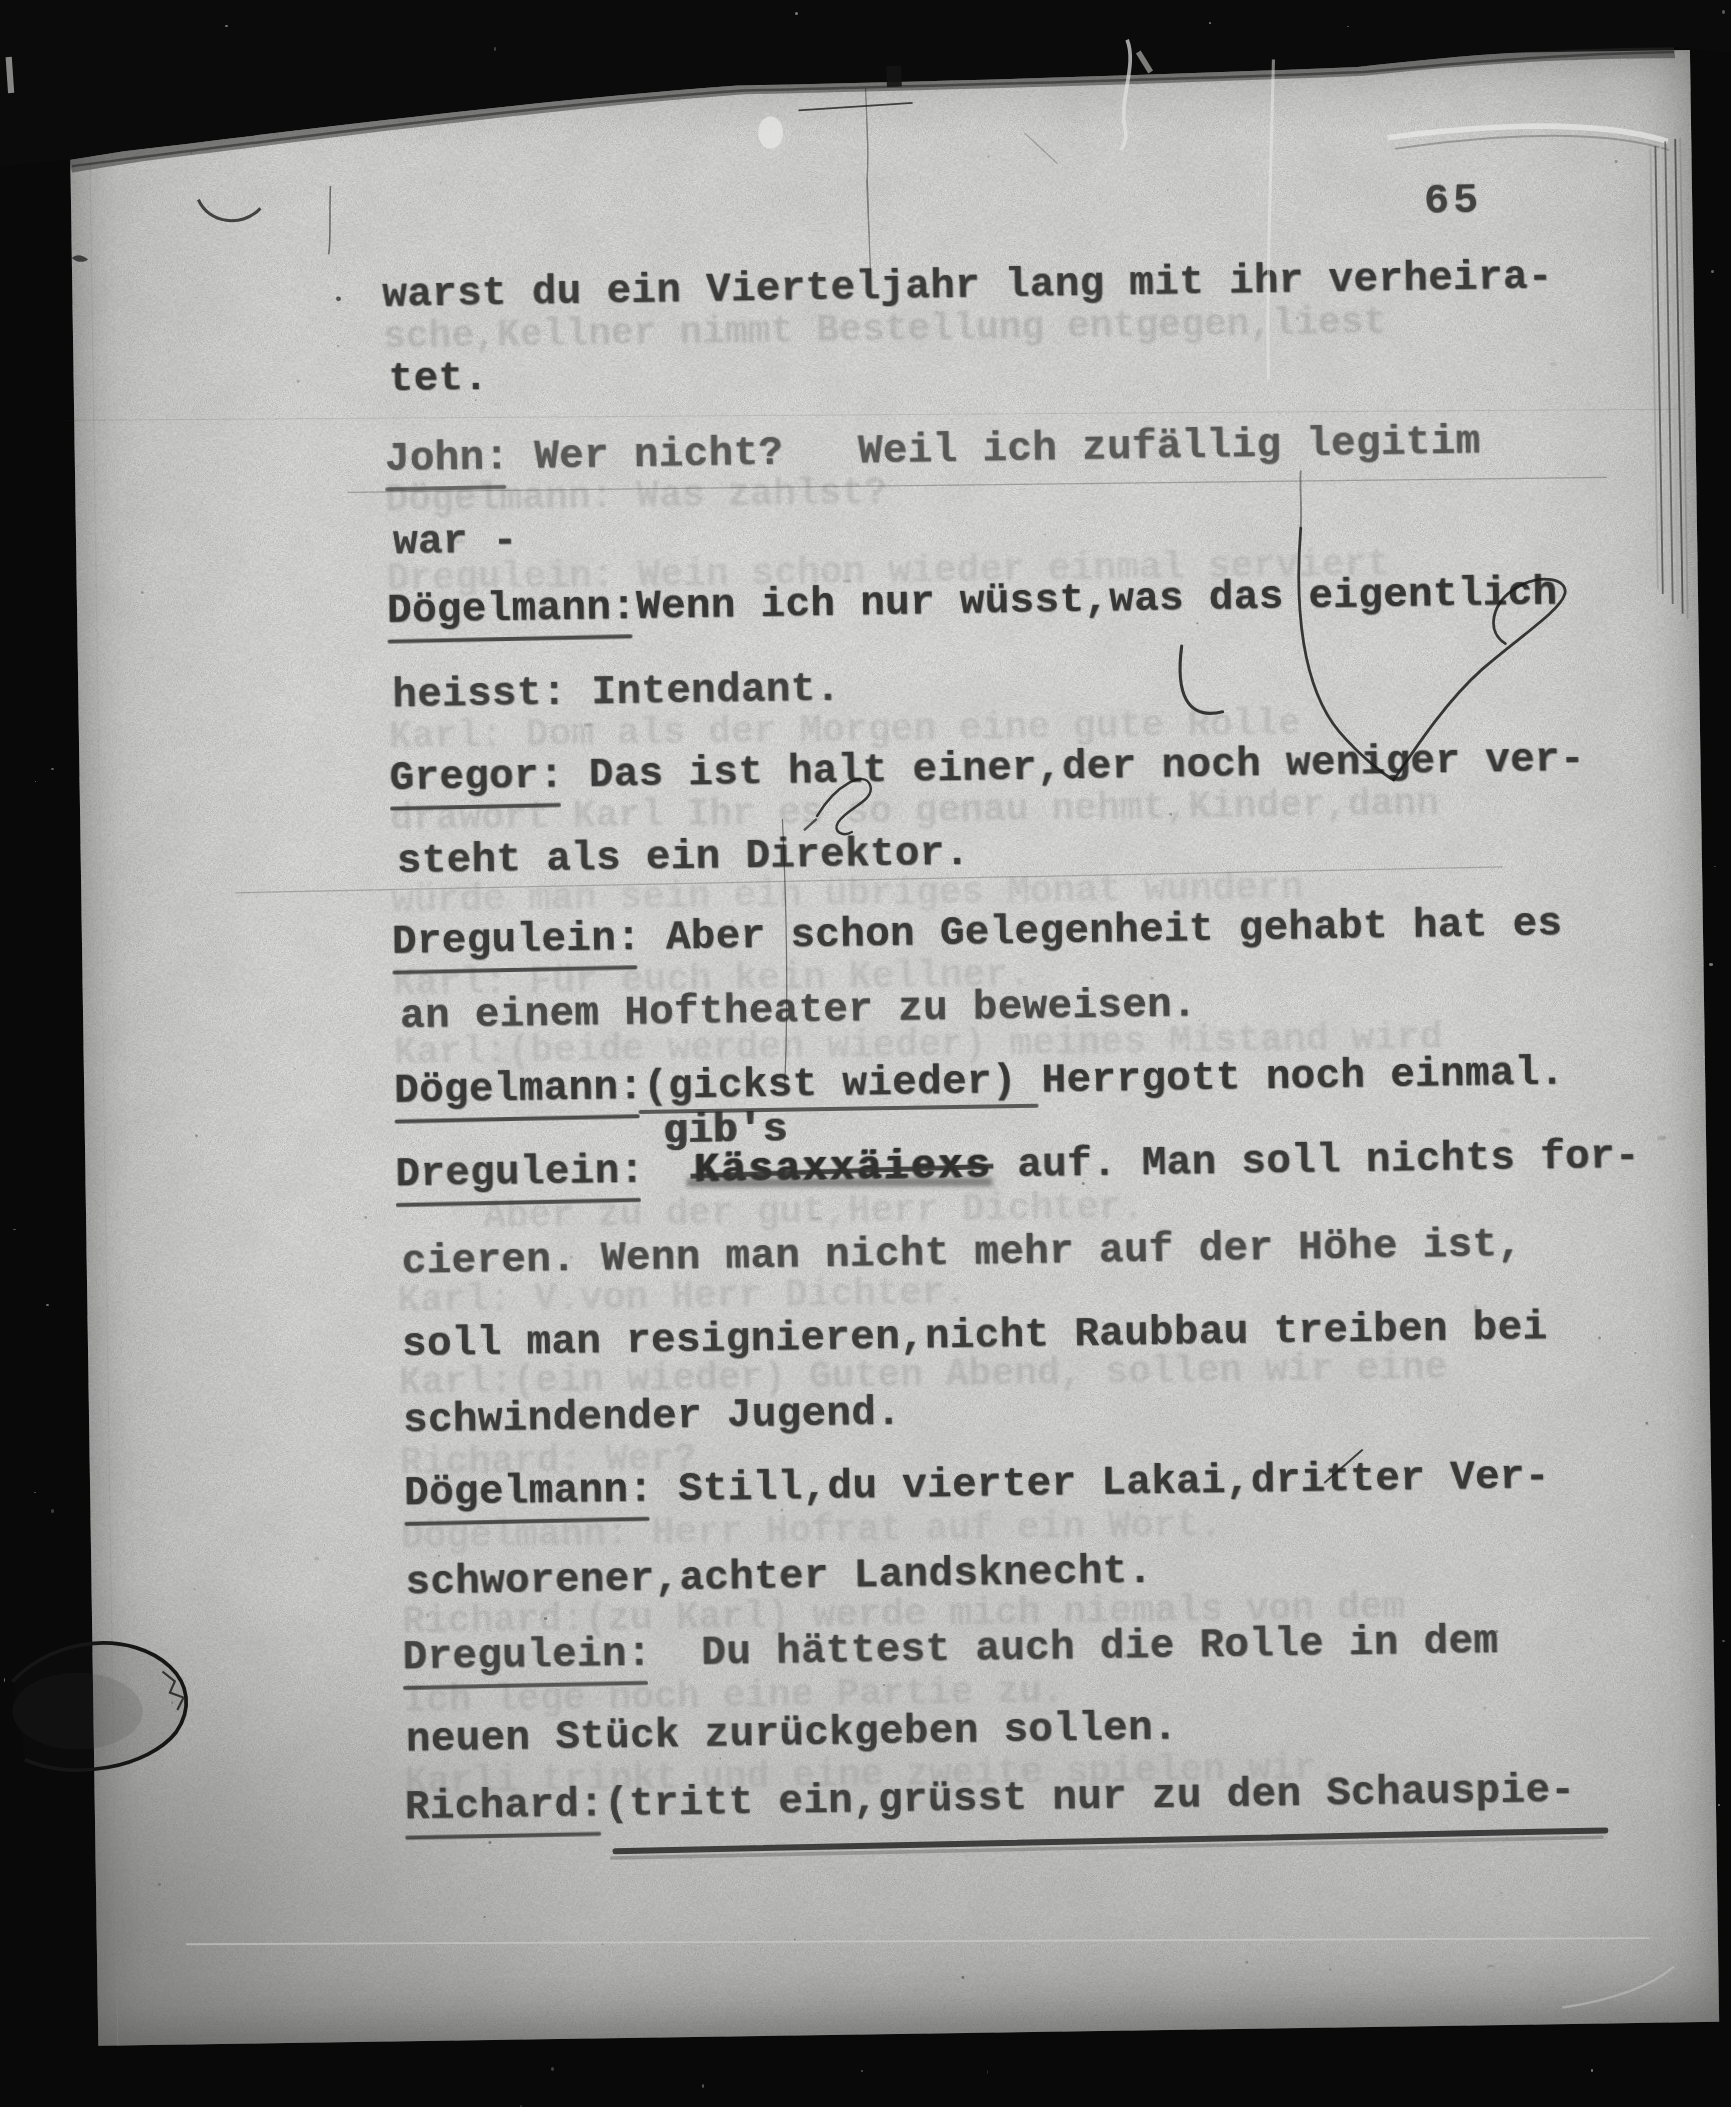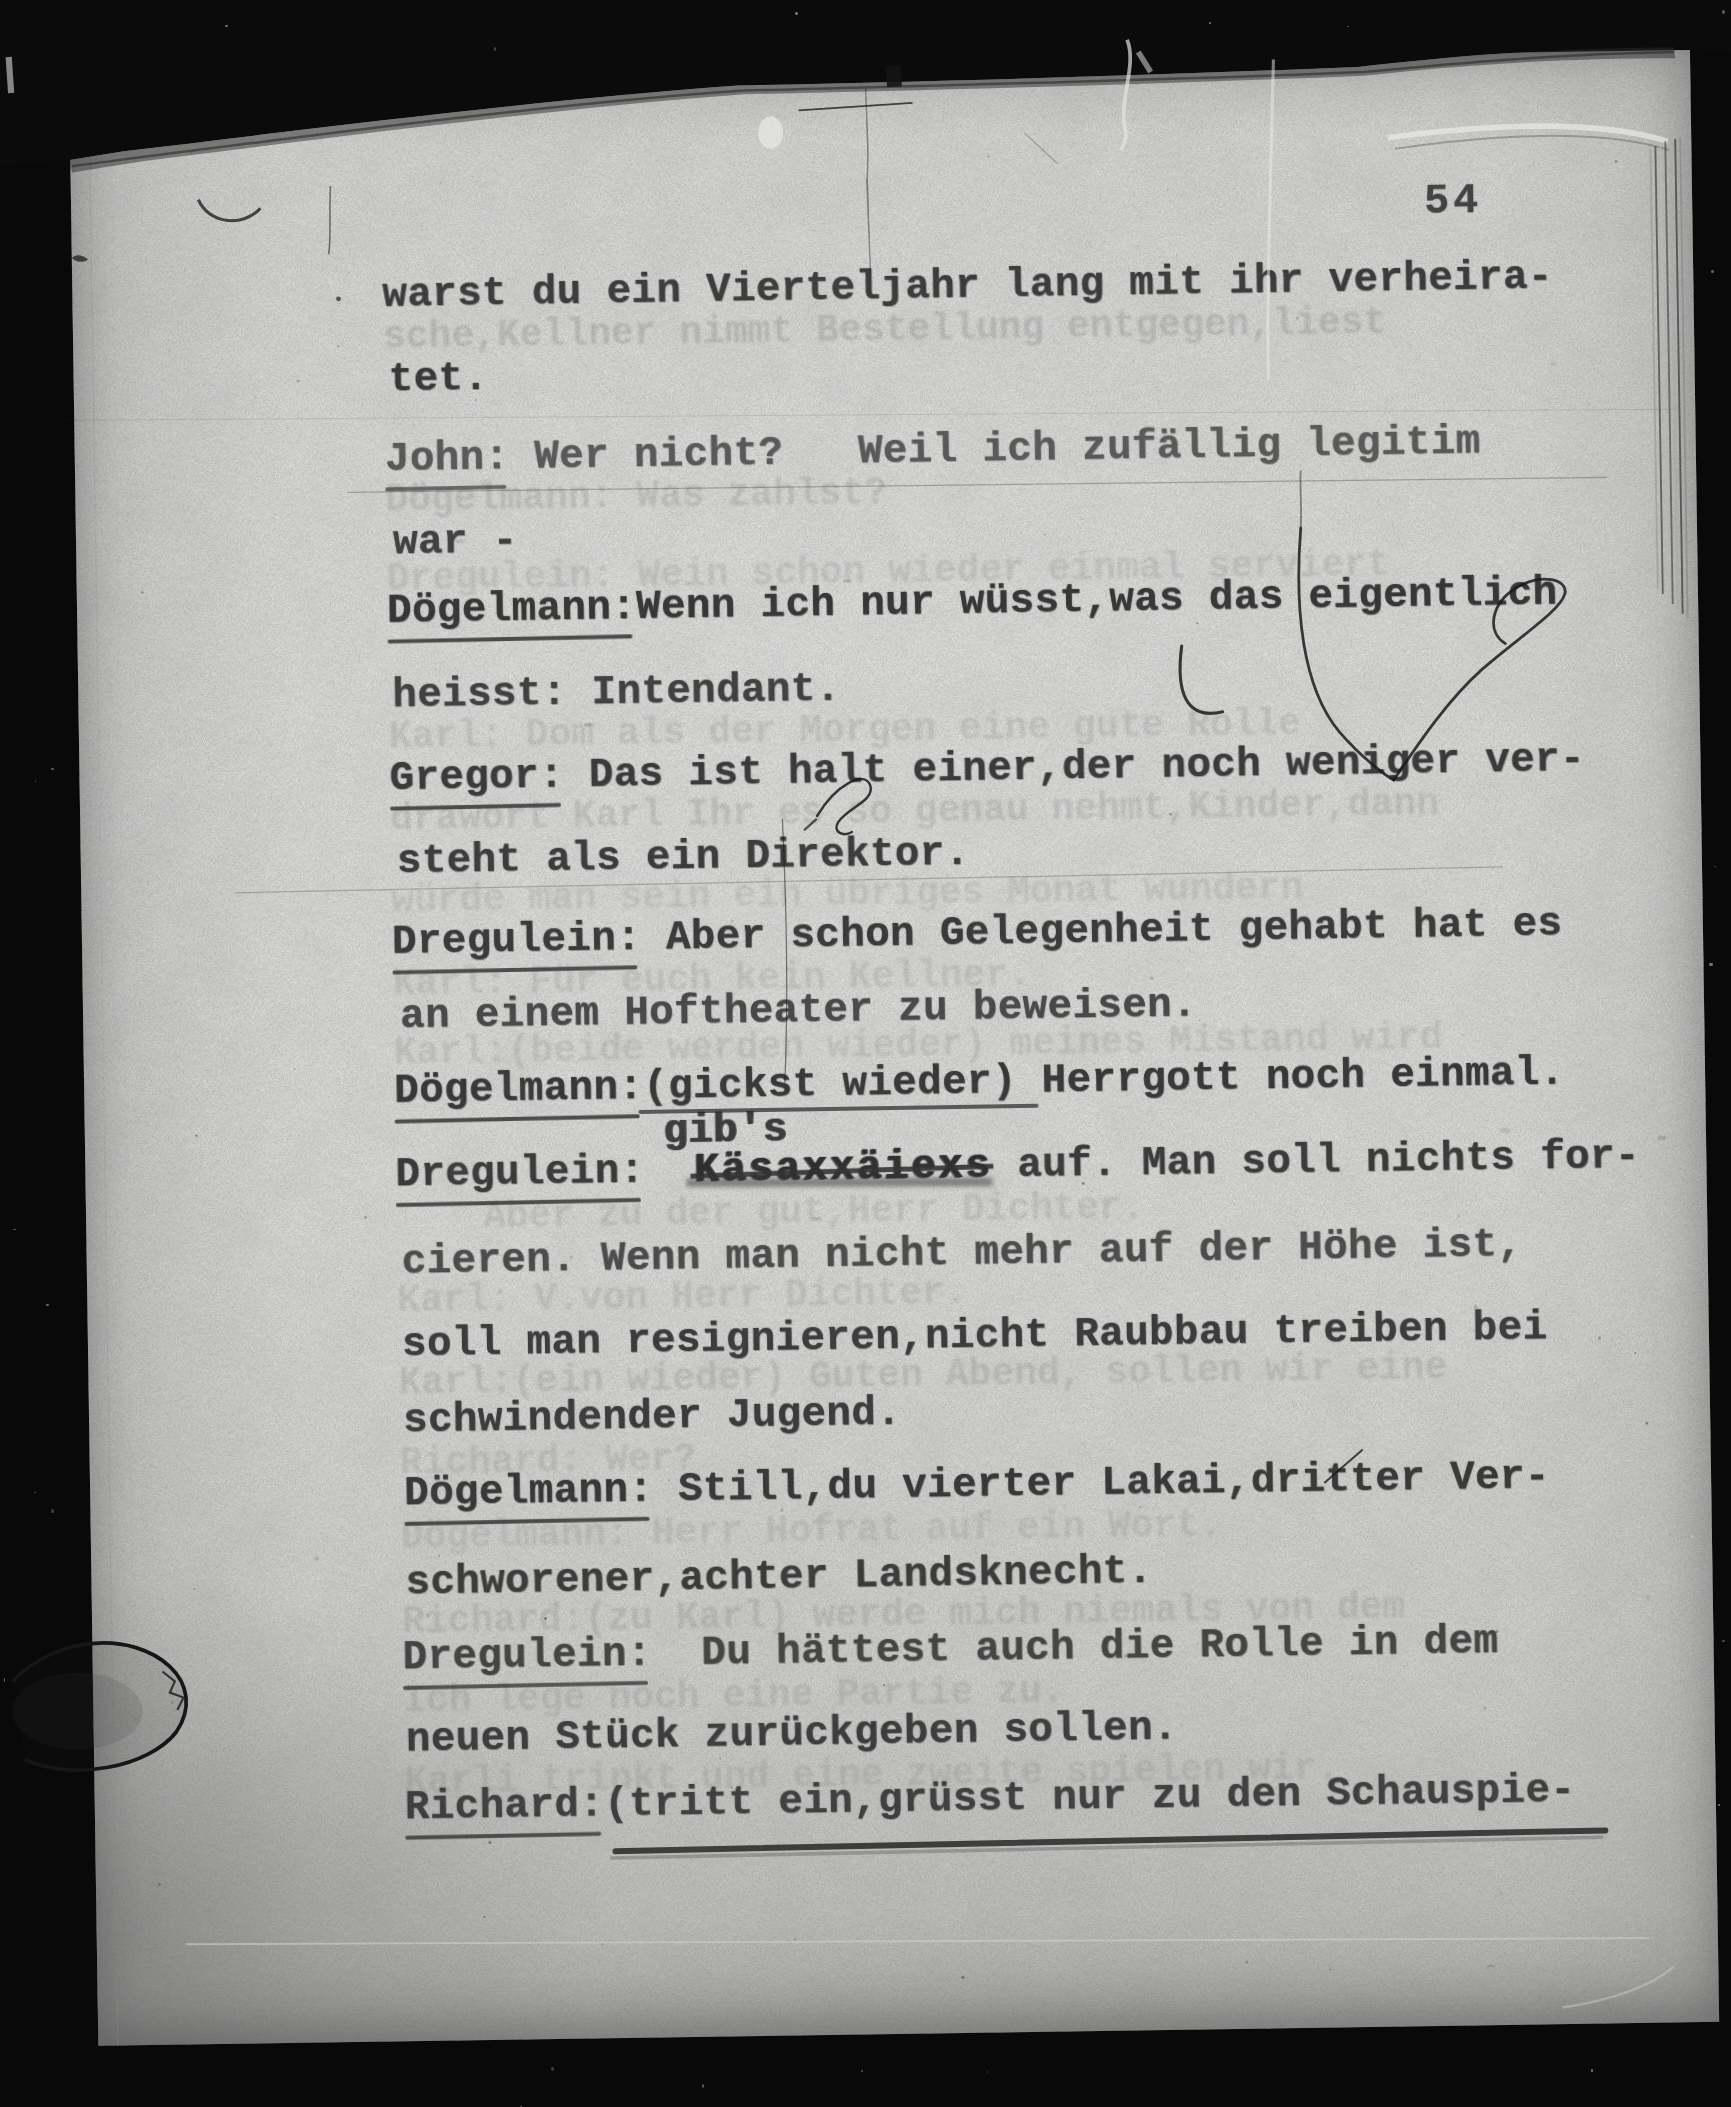--- a/index.html
+++ b/index.html
@@ -50,21 +50,21 @@
   .grain{position:absolute;inset:0;width:100%;height:100%;pointer-events:none;opacity:.5;}
   .speck{position:absolute;border-radius:50%;pointer-events:none;}
 </style>
 </head>
 <body>
 
 <div class="scene">
 
   <div class="paper">
     <div class="edgeline"></div>
-    <div class="pagenum">54</div>
+    <div class="pagenum">65</div>
     <div id="ghosts">
         <div class="ghost" style="top: 249px; left: 310px; opacity: 0.17;">sche,Kellner nimmt Bestellung entgegen,liest</div>
         <div class="ghost" style="top: 412px; left: 310px; opacity: 0.15;">Dögelmann: Was zahlst?</div>
         <div class="ghost" style="top: 491px; left: 310px; opacity: 0.12;">Dregulein: Wein schon wieder einmal serviert</div>
         <div class="ghost" style="top: 649px; left: 310px; opacity: 0.13;">Karl: Dom als der Morgen eine gute Rolle</div>
         <div class="ghost" style="top: 731px; left: 310px; opacity: 0.14;">drawort Karl Ihr es so genau nehmt,Kinder,dann</div>
         <div class="ghost" style="top: 813px; left: 310px; opacity: 0.11;">würde man sein ein übriges Monat wundern</div>
         <div class="ghost" style="top: 896px; left: 310px; opacity: 0.12;">Karl: Für euch kein Kellner.</div>
         <div class="ghost" style="top: 965px; left: 310px; opacity: 0.12;">Karl:(beide werden wieder) meines Mistand wird</div>
         <div class="ghost" style="top: 1130px; left: 397px; opacity: 0.12;">Aber zu der gut,Herr Dichter.</div>

